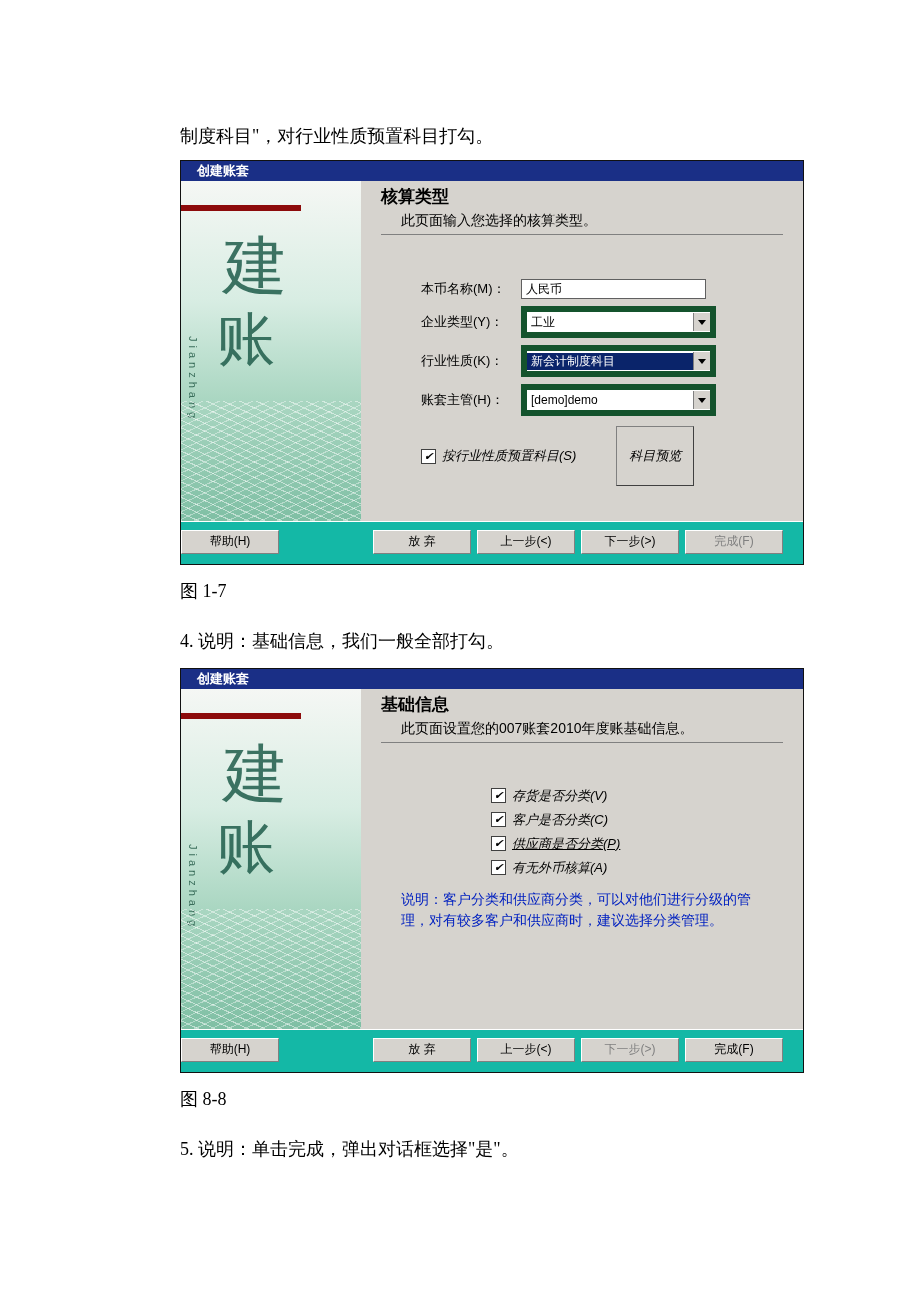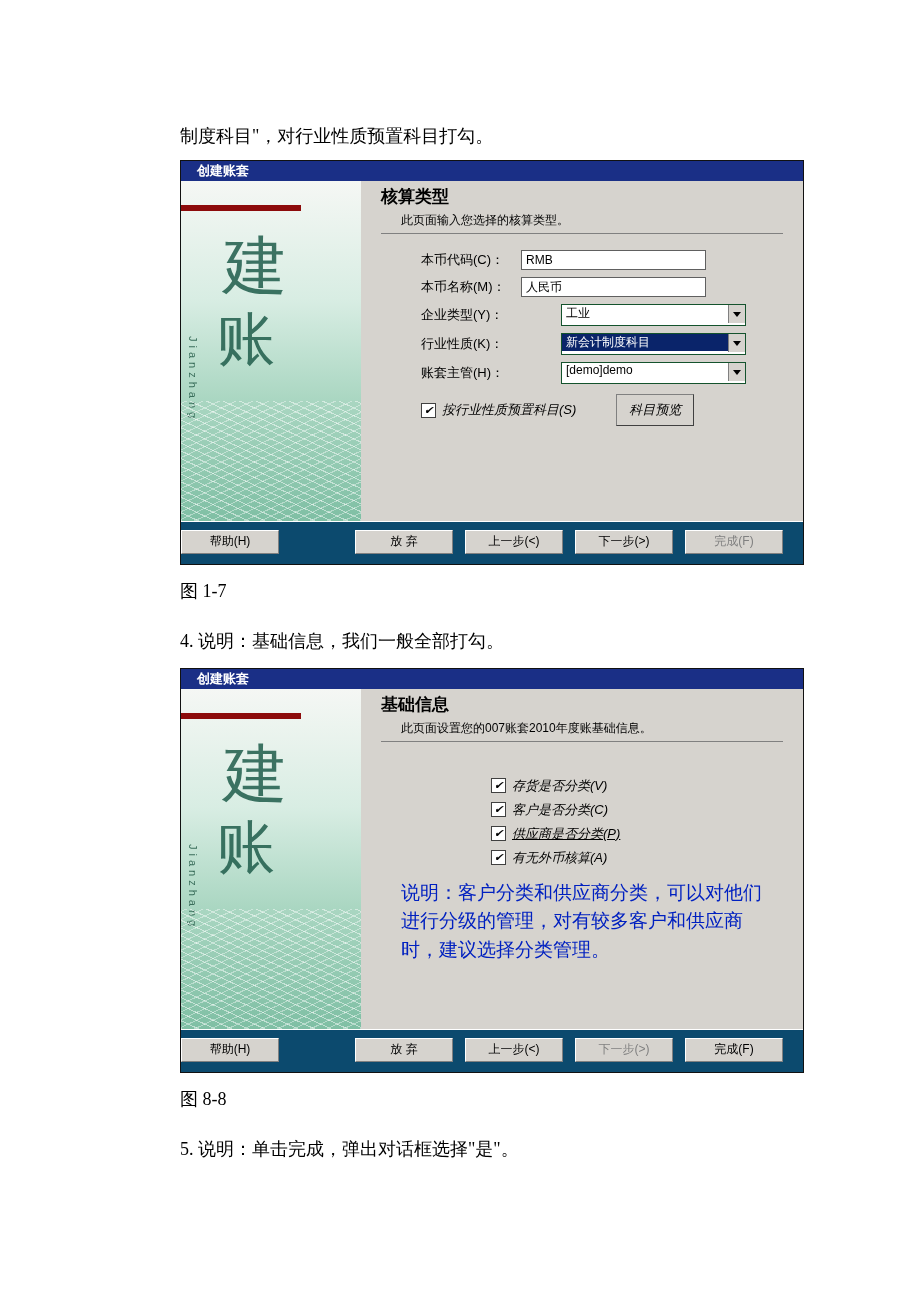--- a/index.html
+++ b/index.html
@@ -94,24 +94,24 @@
     flex: 1;
     padding: 0 20px 10px 20px;
     position: relative;
   }
   .panel-title {
     font-size: 17px;
     font-weight: bold;
     padding: 4px 0 2px 0;
   }
   .panel-sub {
-    font-size: 12px;
+    font-size: 14px;
     padding: 2px 0 4px 20px;
     border-bottom: 1px solid #808080;
-    margin-bottom: 16px;
+    margin-bottom: 44px;
   }
   .form-row {
     display: flex;
     align-items: center;
     margin: 7px 0;
     padding-left: 40px;
   }
   .form-label {
     width: 100px;
     text-align: left;
@@ -123,24 +123,23 @@
     border: 1px solid #606060;
     background: #fff;
     font-size: 12px;
     padding: 0 4px;
     font-family: inherit;
   }
   .combo {
     display: inline-flex;
     width: 183px;
     height: 20px;
-    border: 1px solid #14532d;
+    border: 6px solid #14532d;
     background: #fff;
-    align-items: flex-start;
-    margin-left: 40px;
+    align-items: center;
   }
   .combo .combo-text {
     flex: 1;
     font-size: 12px;
     padding: 0 4px;
     white-space: nowrap;
     overflow: hidden;
   }
   .combo.selected .combo-text {
     background: #0a246a;
@@ -172,40 +171,40 @@
     background:#fff;
     margin-right:6px;
     display:inline-flex;
     align-items:center; justify-content:center;
     font-size:11px; line-height:11px;
   }
   .chkbox.checked::after { content:"✔"; color:#000; font-size:11px; }
   .preview-btn {
     display:inline-block;
     margin-left: 40px;
-    padding: 6px 12px;
+    padding: 20px 12px;
     border: 1px solid #808080;
     border-right-color:#404040;
     border-bottom-color:#404040;
     background:#d6d3ce;
     font-size:13px;
   }
   .note-blue {
     color:#0020c0;
-    font-size:19px;
+    font-size:14px;
     line-height: 1.5;
     padding: 6px 10px 0 20px;
   }
   .button-bar {
     display:flex;
     justify-content:flex-end;
-    gap:12px;
+    gap:6px;
     padding:8px 20px 10px 0;
     border-top: 1px solid #fff;
-    background:#0c4a6e;
+    background:#14b8a6;
   }
   .button-bar .spacer { flex:1; }
   .win-btn {
     min-width:80px;
     height:22px;
     line-height:20px;
     text-align:center;
     border:1px solid #808080;
     border-top-color:#fff;
     border-left-color:#fff;
@@ -236,24 +235,20 @@
         <div class="side-big c1">建</div>
         <div class="side-big c2">账</div>
         <div class="pinyin">Jianzhang</div>
         <div class="mesh"></div>
       </div>
       <div class="content-panel">
         <div class="panel-title">核算类型</div>
         <div class="panel-sub">此页面输入您选择的核算类型。</div>
 
         <div class="form-row">
-          <span class="form-label">本币代码(C)：</span>
-          <input class="text-input" value="RMB" style="">
-        </div>
-        <div class="form-row">
           <span class="form-label">本币名称(M)：</span>
           <input class="text-input" value="人民币" style="">
         </div>
         <div class="form-row">
           <span class="form-label">企业类型(Y)：</span>
           <div class="combo">
             <span class="combo-text">工业</span>
             <span class="combo-btn"></span>
           </div>
         </div>

